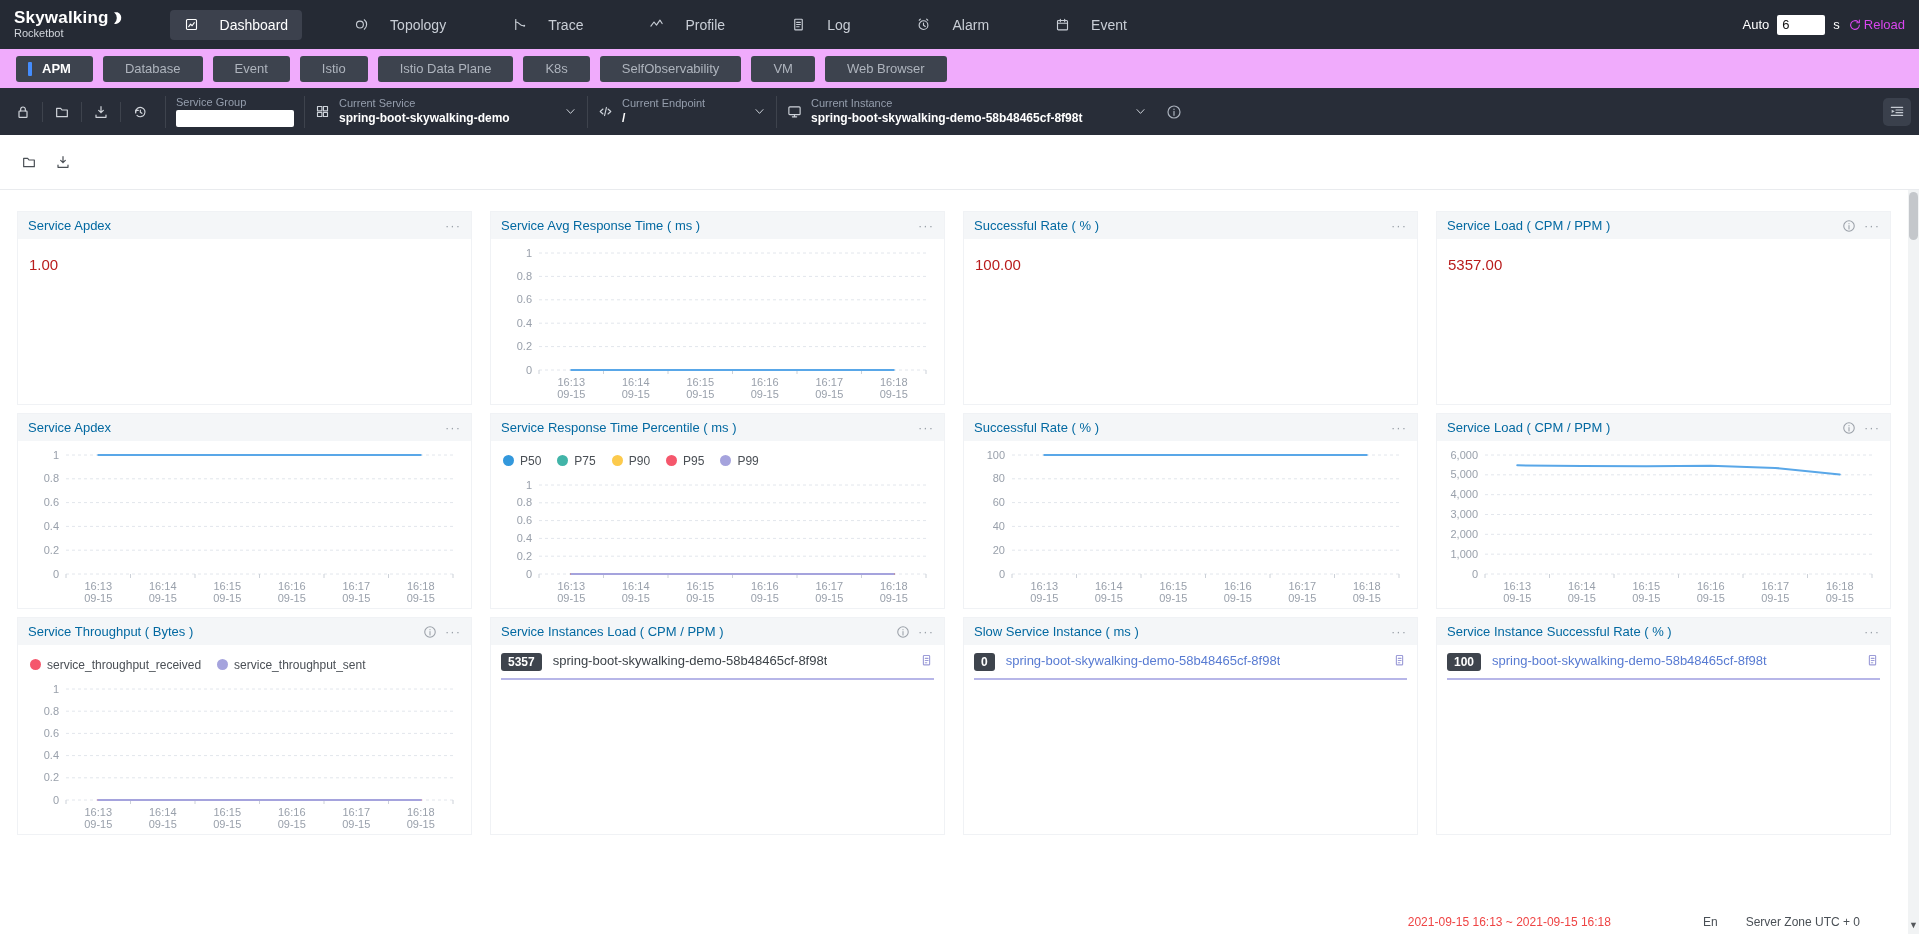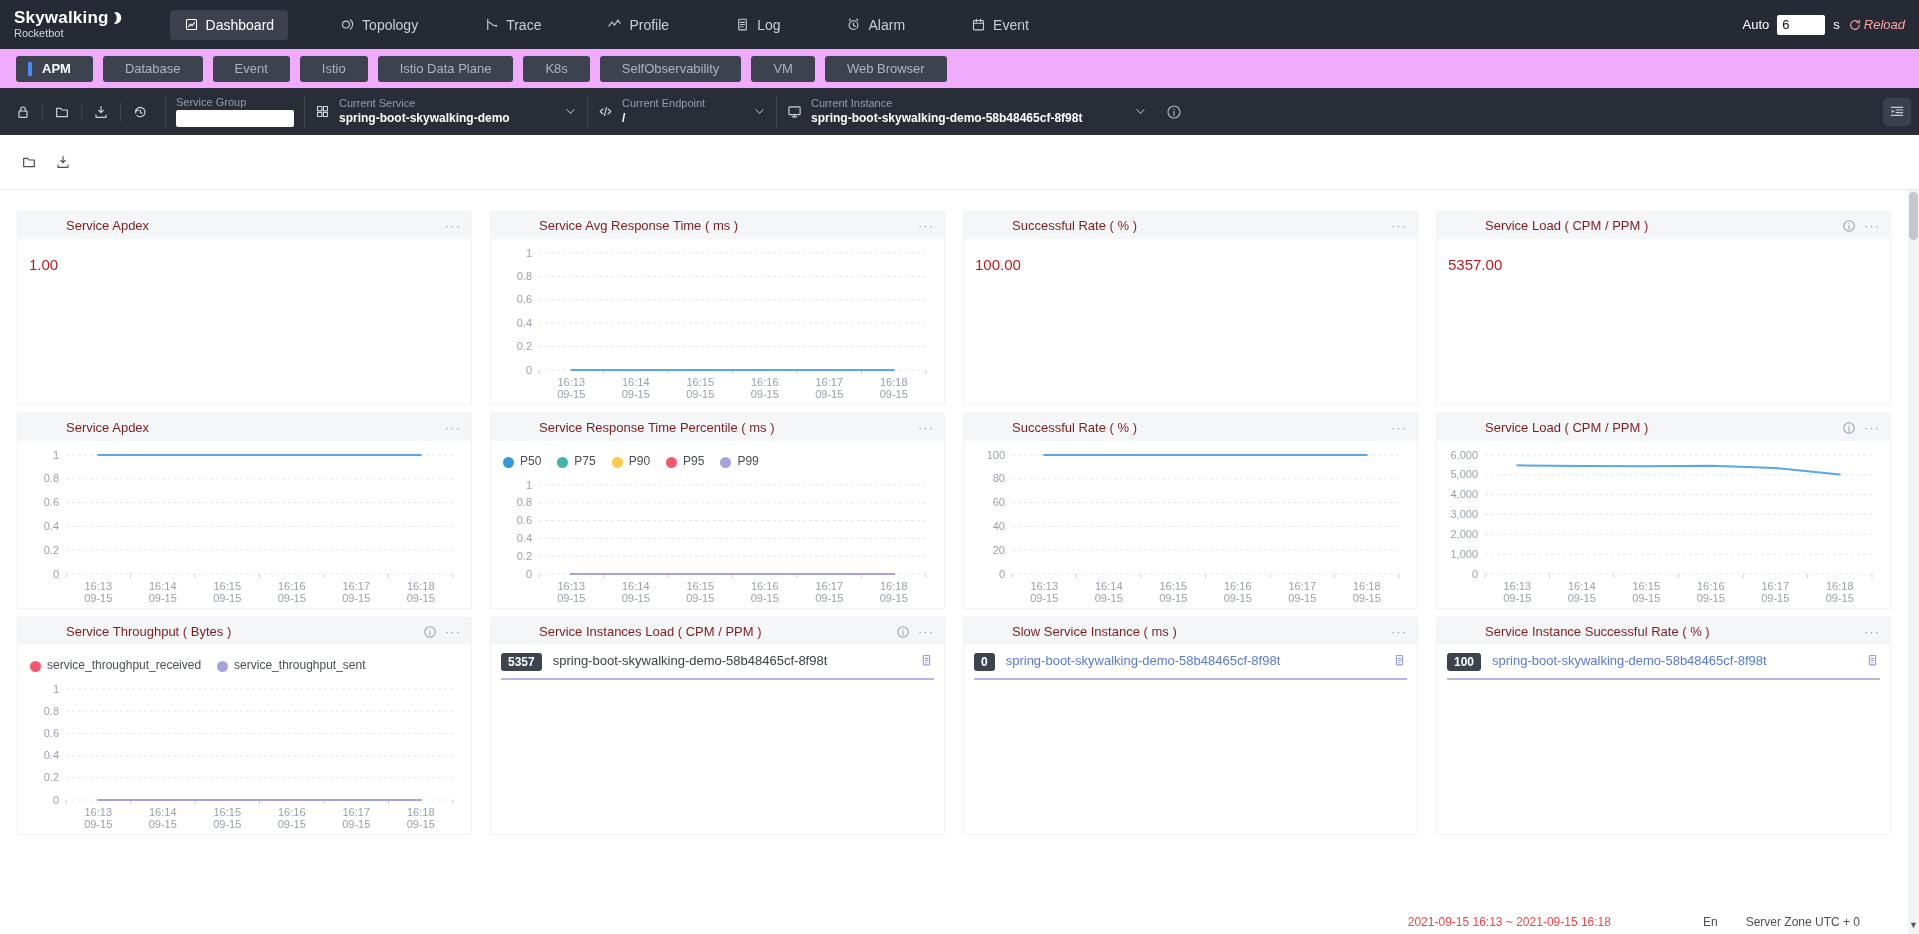--- a/index.html
+++ b/index.html
@@ -7,26 +7,26 @@
 
   
   .navbar { height:49px; background:#252a34; display:flex; align-items:center; padding:0 14px; color:#c9ced6; }
   .logo { display:flex; flex-direction:column; line-height:1.05; margin-right:46px; cursor:pointer; }
   .logo-top { display:flex; align-items:center; }
   .logo-title { color:#fff; font-size:17px; font-weight:bold; letter-spacing:.2px; }
   .logo-swoosh { color:#fff; font-size:15px; margin-left:1px; display:flex; }
   .logo-swoosh svg { width:14px; height:16px; }
   .logo-sub { color:#d2d6dc; font-size:11px; margin-top:1px; }
   .nav-items { display:flex; align-items:center; gap:38px; }
-  .nav-item { display:flex; align-items:center; gap:7px; font-size:14px; color:#c9ced6; padding:7px 14px; border-radius:4px; cursor:pointer; white-space:nowrap; }
+  .nav-item { display:flex; align-items:center; gap:21px; font-size:14px; color:#c9ced6; padding:7px 14px; border-radius:4px; cursor:pointer; white-space:nowrap; }
   .nav-item.active { background:#3c414d; color:#fff; }
   .nav-item .ic { font-size:15px; display:flex; }
   .nav-right { margin-left:auto; display:flex; align-items:center; gap:8px; color:#fff; font-size:13px; }
   .auto-input { width:48px; height:20px; background:#fff; border:none; border-radius:2px; font-size:13px; padding:0 5px; color:#111; }
-  .reload-btn { display:flex; align-items:center; gap:2px; cursor:pointer; color:#fca5a5;font-style:italic; }
+  .reload-btn { display:flex; align-items:center; gap:2px; cursor:pointer; color:#d946ef; }
   .reload-btn .ic { font-size:14px; display:flex; }
 
   
   .subnav { height:39px; background:#f0abfc; display:flex; align-items:center; gap:10px; padding:0 16px; }
   .subnav-btn { height:26px; display:flex; align-items:center; padding:0 22px; background:#3d434e; border-radius:3px; color:#aeb4bd; font-size:13px; cursor:pointer; white-space:nowrap; position:relative; }
   .subnav-btn.active { color:#fff; font-weight:bold; padding-left:26px; }
   .subnav-btn.active::before { content:""; position:absolute; left:12px; top:6px; bottom:6px; width:4px; background:#448dfe; border-radius:1px; }
 
   
   .toolbar { height:47px; background:#282d38; display:flex; align-items:center; padding:0 8px; color:#d0d4da; }
@@ -54,27 +54,27 @@
   .tab.active { color:#448dfe; border-bottom-color:#448dfe; }
   .tabsrow .tool2 { display:flex; align-items:center; margin-left:8px; color:#4a4f55; gap:18px; }
   .tool2 .ic { display:flex; cursor:pointer; }
   .tool2 svg { width:16px; height:16px; }
 
   
   .page { position:relative; height:744px; background:#fff; }
   .grid { display:grid; grid-template-columns:repeat(4,1fr); grid-template-rows:194px 196px 218px; gap:8px 18px; padding:21px 28px 0 17px; }
   .card { background:#fff; border:1px solid #f0f2f5; display:flex; flex-direction:column; min-width:0; }
   .card-header { height:27px; flex:0 0 27px; background:#f4f6f8; display:flex; align-items:center; padding:0 10px; }
-  .card-title { font-size:13px; color:#7f1d1d; white-space:nowrap; overflow:hidden;margin-left:38px; }
+  .card-title { font-size:13px; color:#0369a1; white-space:nowrap; overflow:hidden; }
   .card-hicons { margin-left:auto; display:flex; align-items:center; gap:8px; color:#9aa0a8; }
   .card-hicons .hic { cursor:pointer; display:flex; font-size:13px; letter-spacing:1px; }
   .card-hicons svg { width:14px; height:14px; }
   .metric-value { padding:17px 11px; font-size:15px; color:#b91c1c; }
   .legend { display:flex; align-items:center; gap:16px; padding:9px 12px 0 12px; flex:0 0 30px; }
-  .legend-item { display:flex; align-items:flex-end; gap:6px; font-size:12px; color:#4a4f55; }
+  .legend-item { display:flex; align-items:center; gap:6px; font-size:12px; color:#4a4f55; }
   .legend-dot { width:11px; height:11px; border-radius:50%; }
   .chart { flex:1 1 auto; min-height:0; position:relative; }
   .chart svg { position:absolute; inset:0; }
   .list-body { padding:8px 10px 0 10px; }
   .list-item { display:flex; align-items:flex-start; height:27px; border-bottom:2px solid #b7b6e8; margin-bottom:8px; }
   .badge { background:#3e444d; color:#fff; font-size:12px; font-weight:bold; border-radius:3px; padding:2px 7px; margin-right:11px; }
   .item-name { font-size:13px; color:#3c4248; white-space:nowrap; overflow:hidden; cursor:default; }
   .item-name.link { color:#587bd2; cursor:pointer; }
   .copy-ic { margin-left:auto; color:#9d9dd8; display:flex; cursor:pointer; }
   .copy-ic svg { width:15px; height:15px; }

